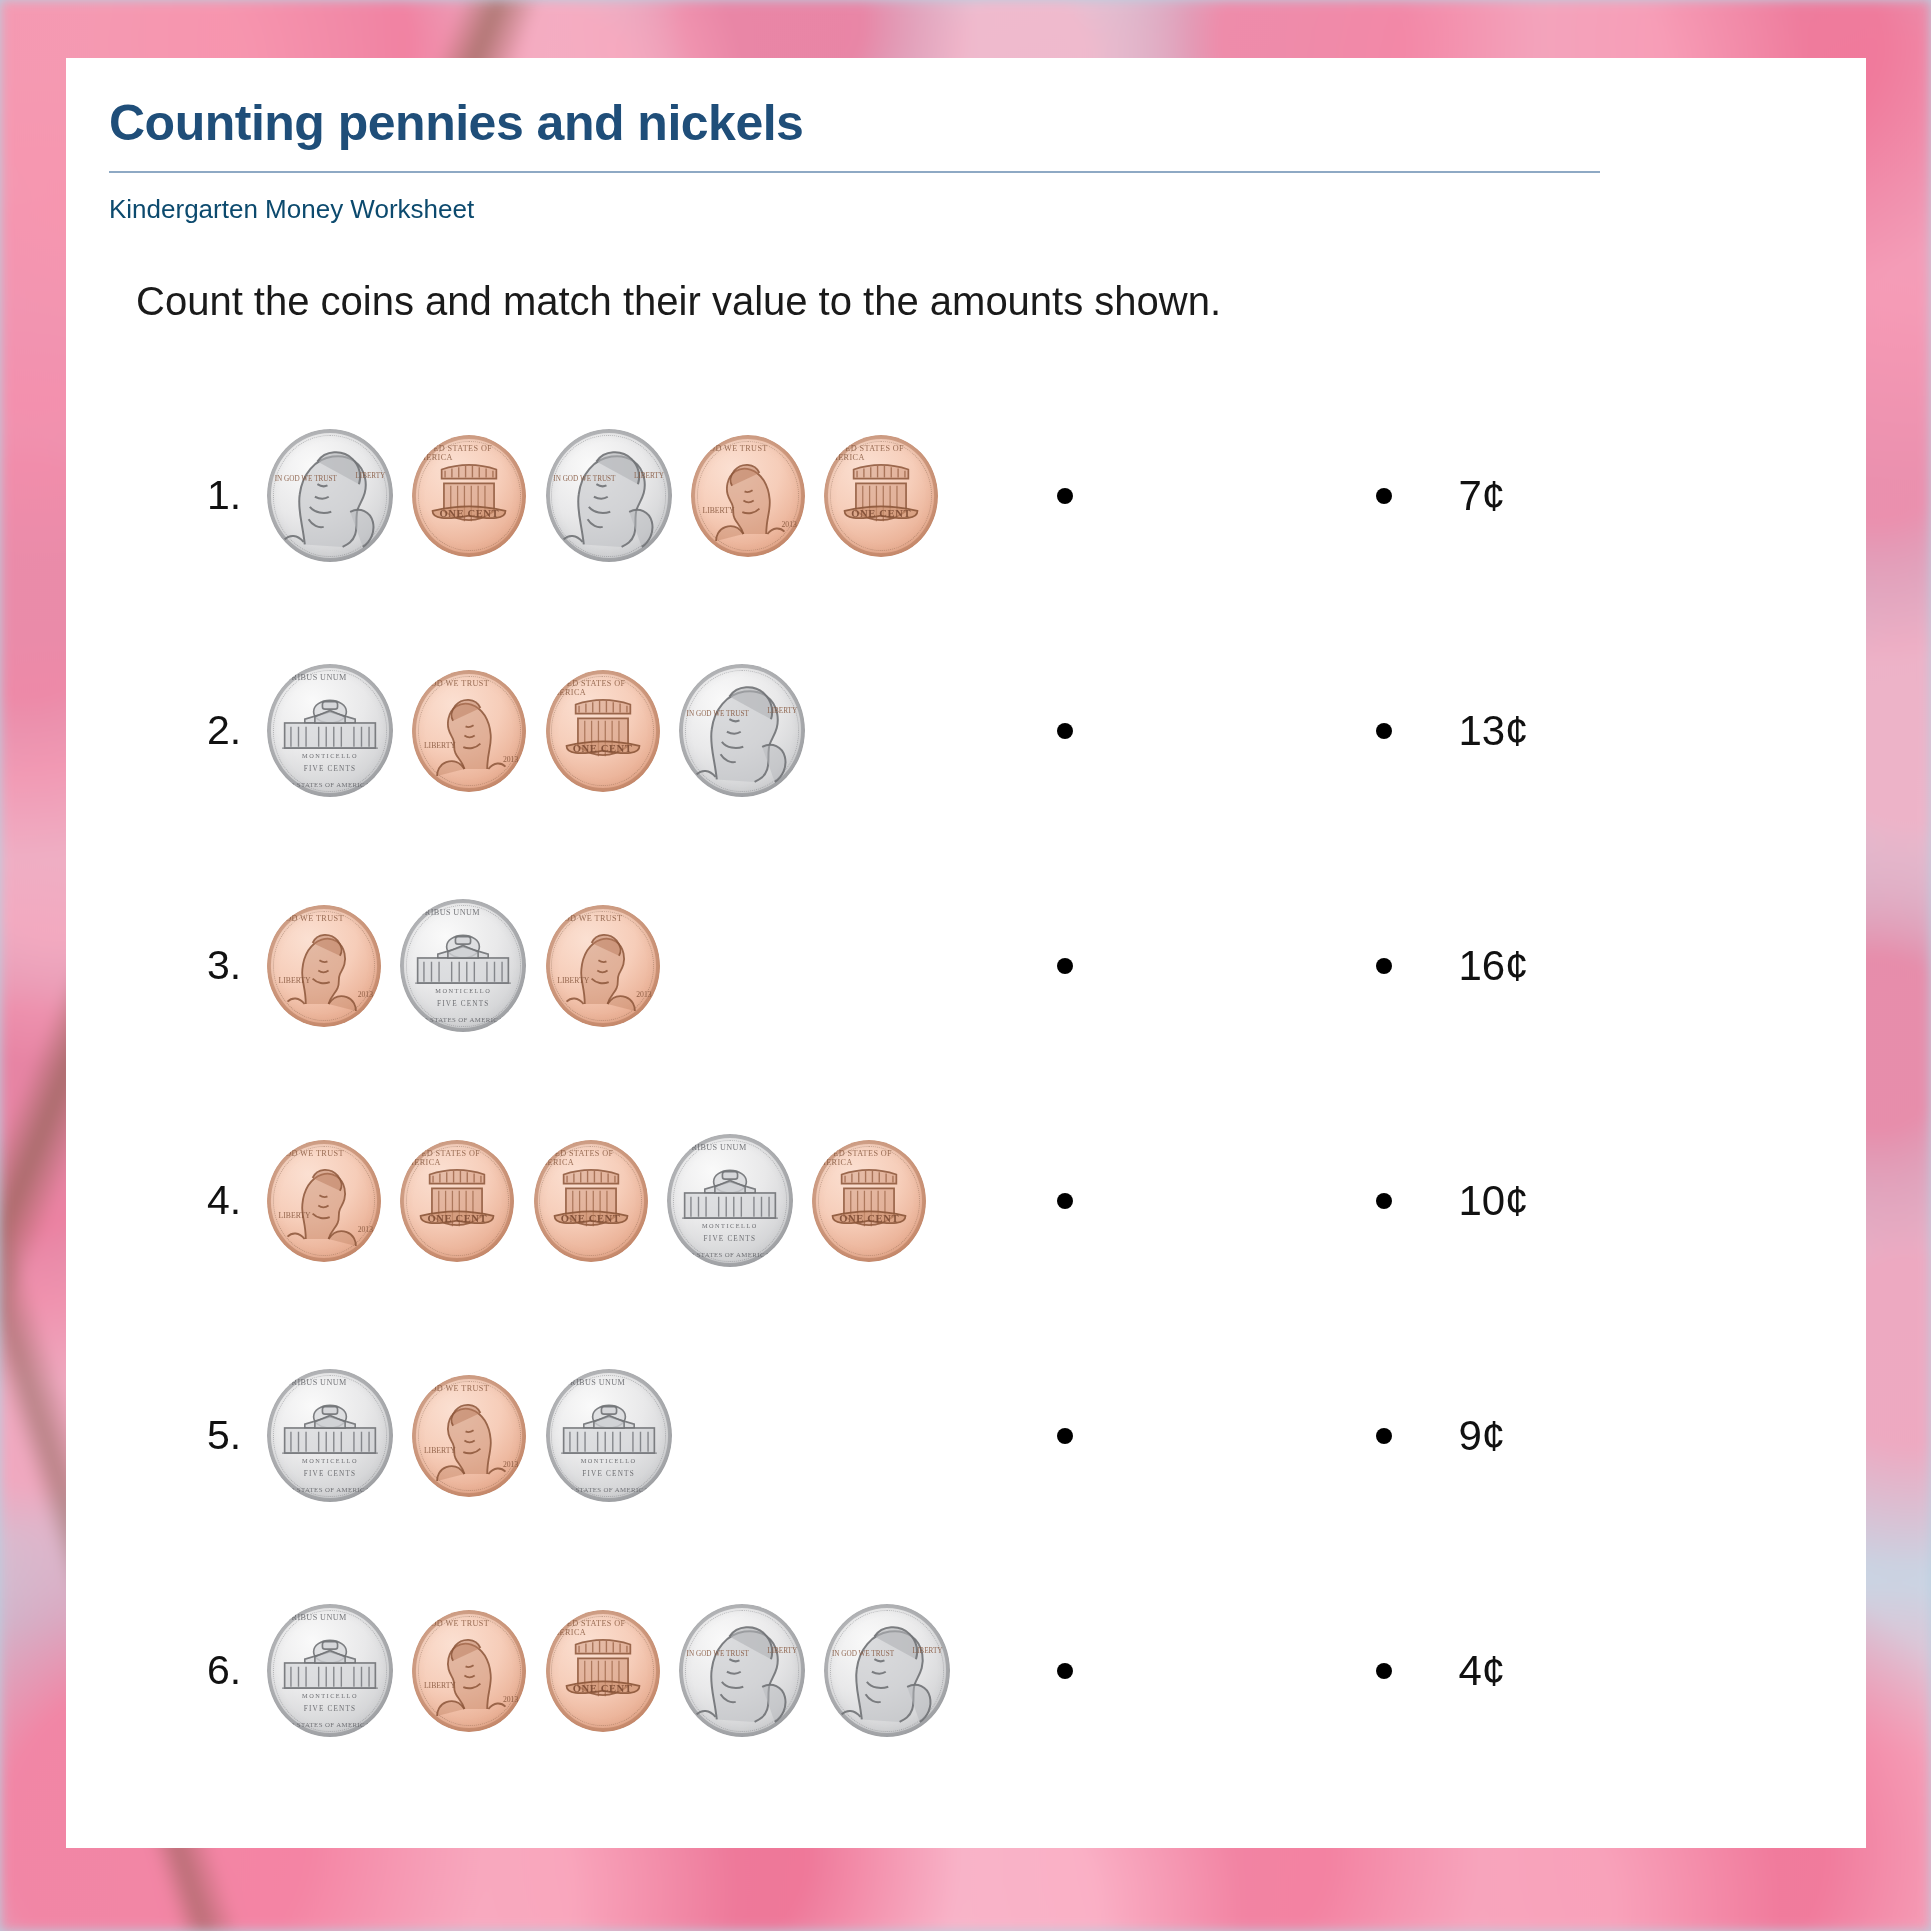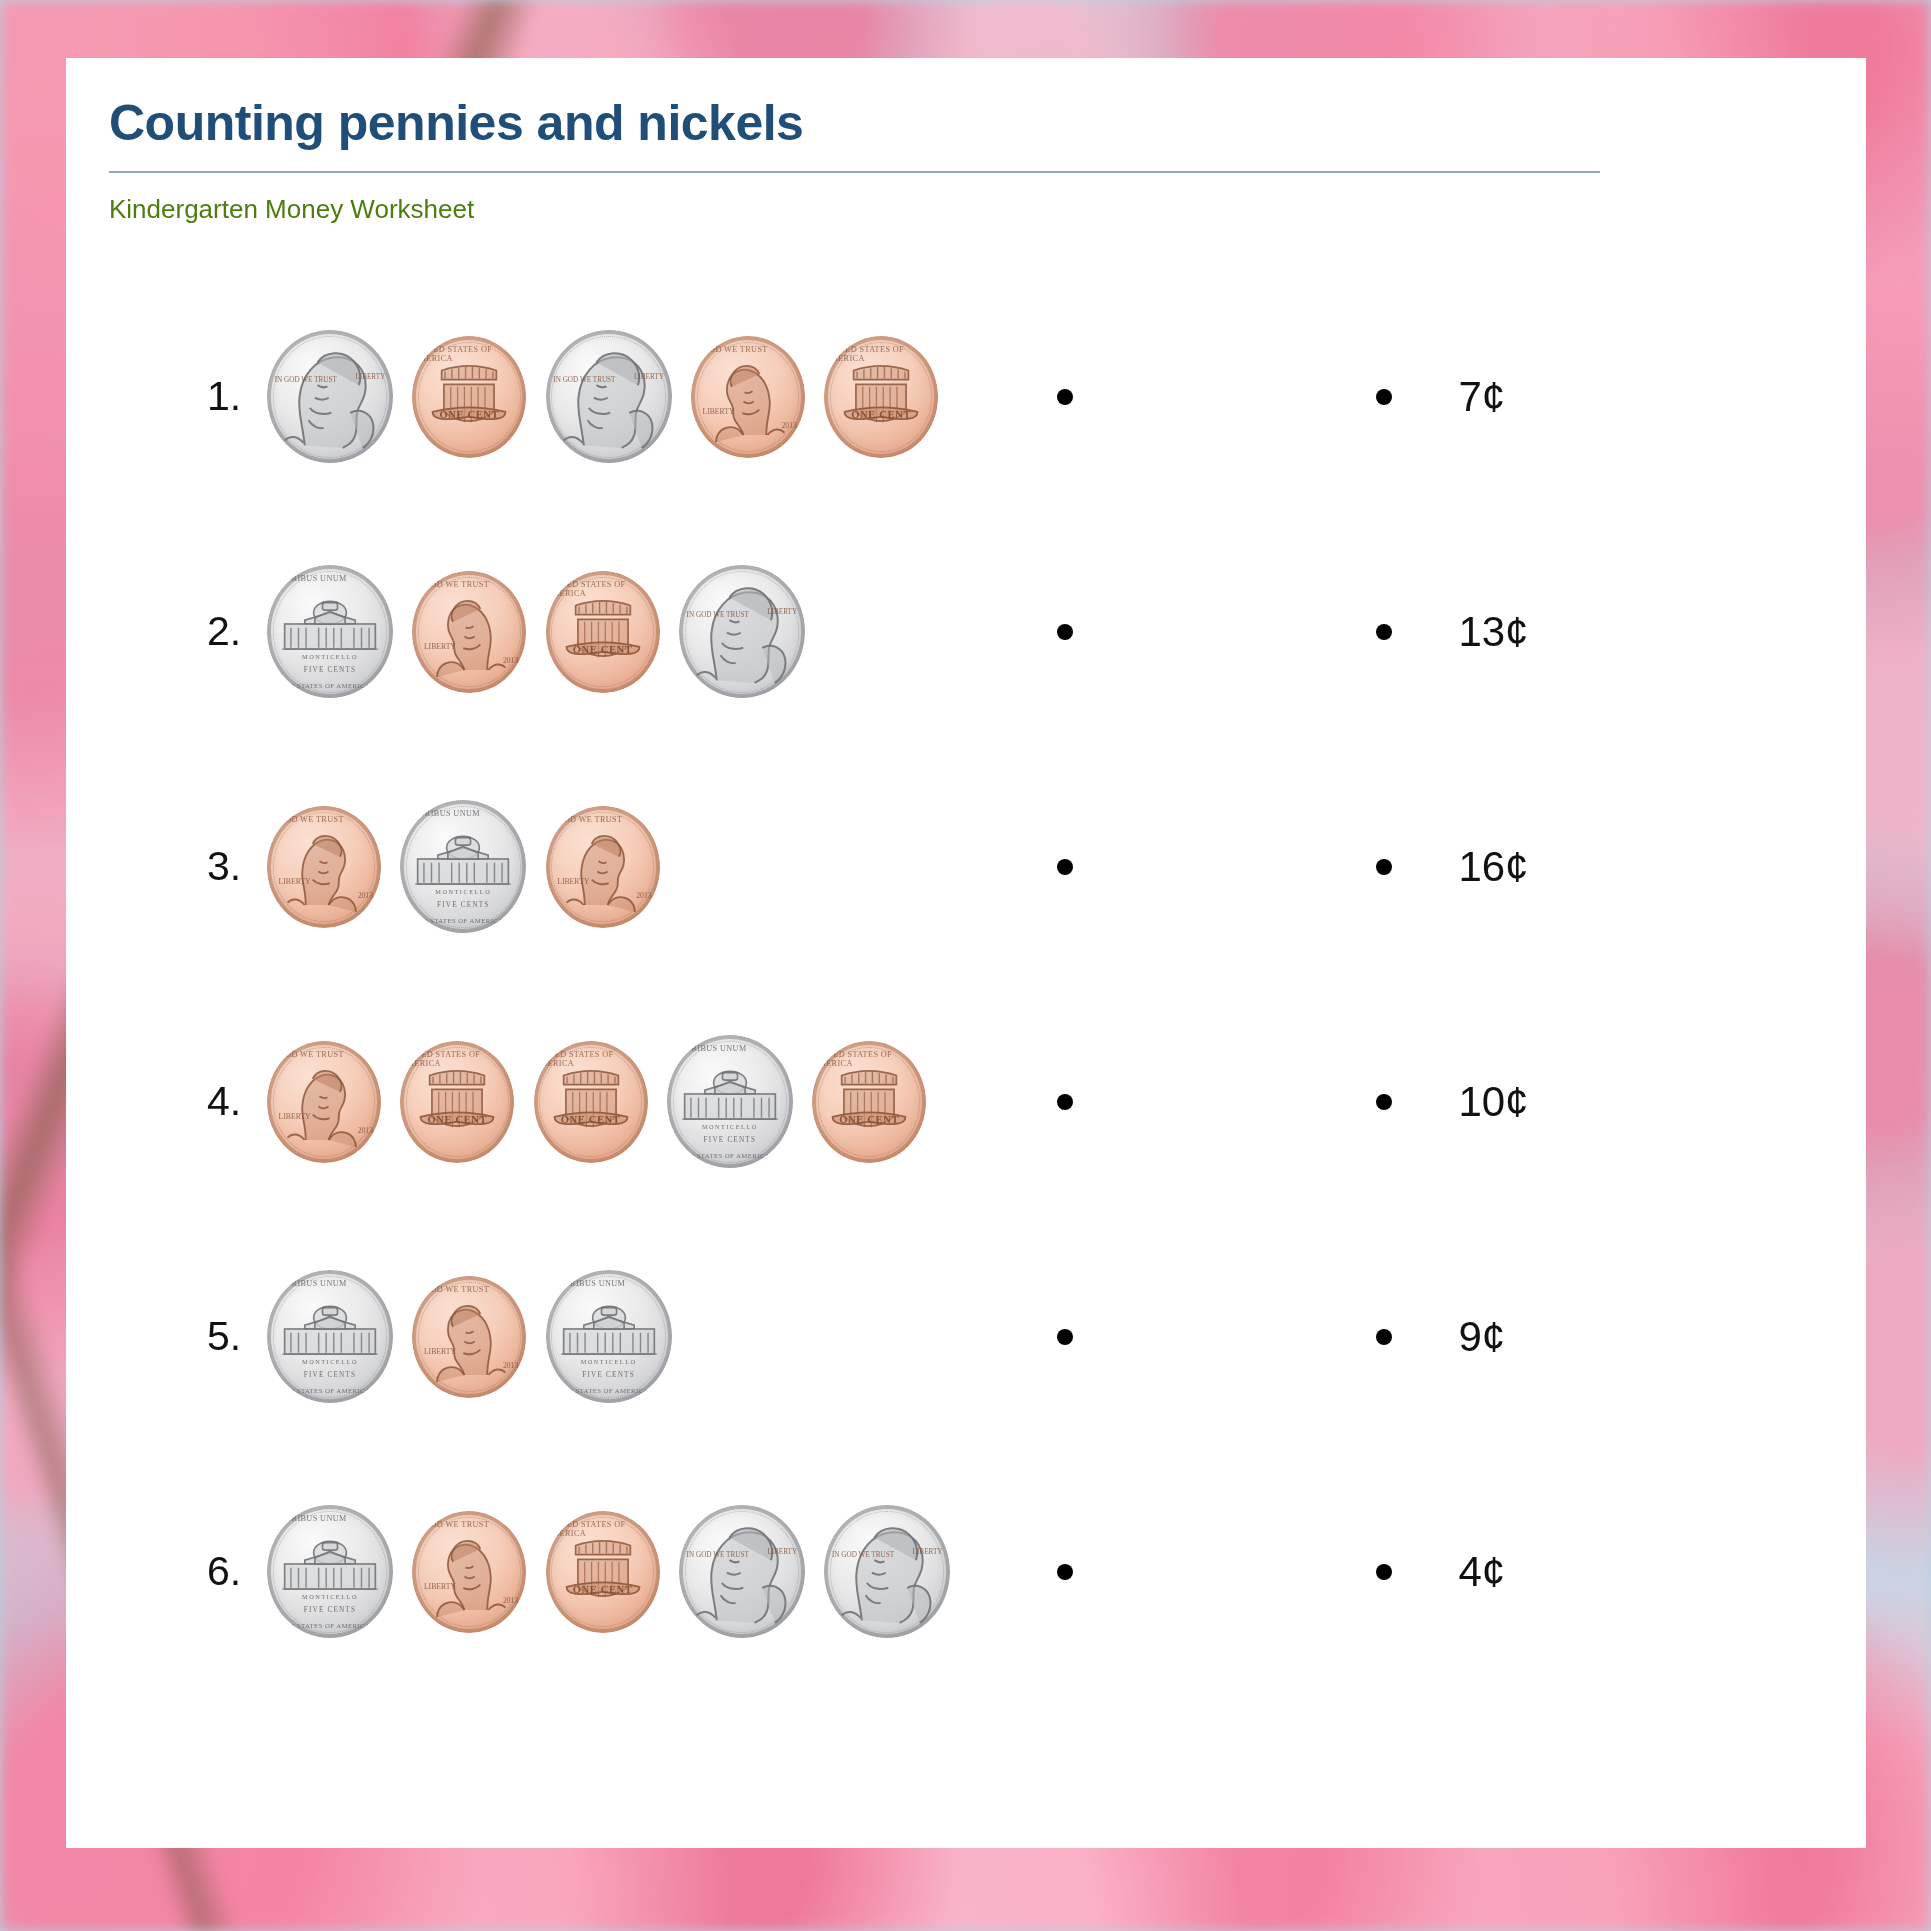--- a/index.html
+++ b/index.html
@@ -85,21 +85,21 @@
   #title-rule {
     margin-top: 21px;
     width: 1491px;
     height: 2.9px;
     background: #8ea9c4;
   }
 
   #page-subtitle {
     margin-top: 21px;
     font-size: 26px;
-    color: #4d7c0f;
+    color: #0c4a6e;
   }
 
   #instruction {
     margin: 54px 0 0 70px;
     font-size: 40px;
     color: #1a1a1a;
     font-weight: 300;
   }
 
   
@@ -236,20 +236,21 @@
 <div id="photo-bg"></div>
 
 <div id="worksheet">
 
   <div class="wk-head">
     <div id="page-title">Counting pennies and nickels</div>
     <div id="title-rule"></div>
     <div id="page-subtitle">Kindergarten Money Worksheet</div>
   </div>
 
+  <div id="instruction">Count the coins and match their value to the amounts shown.</div>
 
   <div id="problems">
       <div class="problem-row">
         <div class="row-number">1.</div>
         <div class="coin-strip">
           <div class="coin nickel">
     <div class="rim"></div>
     <div class="edge-text"></div>
     <svg viewBox="0 0 100 106" preserveAspectRatio="none" class="">
       <g stroke="rgba(112,114,118,0.9)" stroke-width="1.6" fill="none">

